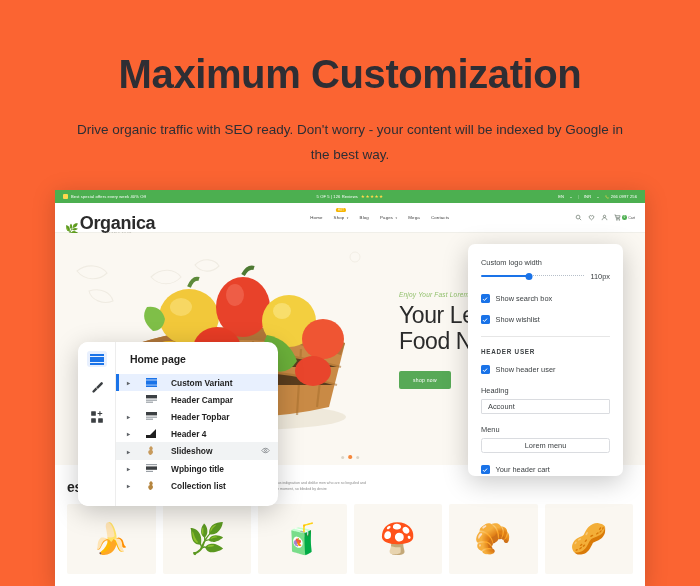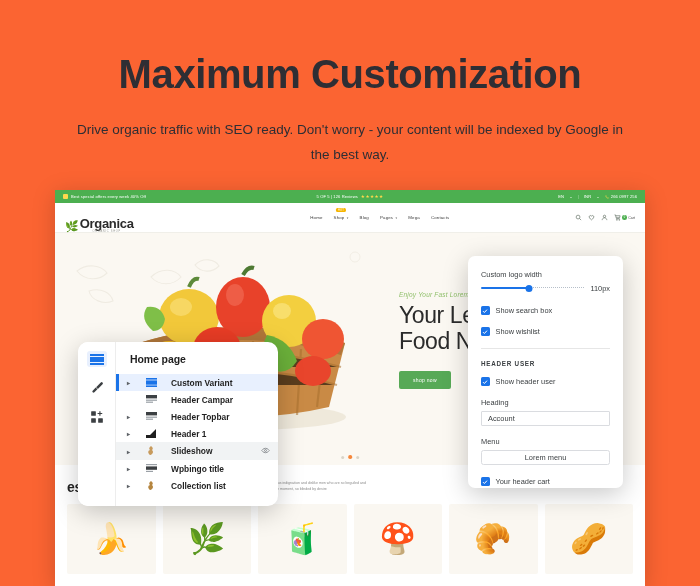--- a/index.html
+++ b/index.html
@@ -65,21 +65,21 @@
     background: #ffffff;
     display: flex;
     align-items: center;
     padding: 0 10px;
     border-bottom: 1px solid #f0efe9;
   }
   .logo { display: flex; align-items: flex-end; gap: 1px; width: 120px; }
   .logo-leaf { font-size: 11px; color: #6fbf4a; line-height: 1; transform: translateY(-1px); }
   .logo-wrap { display: flex; flex-direction: column; }
   .logo-text {
-    font-size: 13px;
+    font-size: 18px;
     font-weight: 600;
     color: #2b2b2b;
     line-height: .95;
     letter-spacing: -.3px;
     margin-top: 16px;
   }
   .logo-tag { font-size: 2.6px; color: #9a9a92; letter-spacing: .7px; text-align: center; margin-top: .5px; }
 
   .nav { flex: 1; display: flex; justify-content: center; align-items: center; gap: 11px; }
   .nav-item {
@@ -267,21 +267,21 @@
     flex: 0 0 7px;
   }
   .sec-ico { width: 13px; display: flex; justify-content: center; font-size: 9px; line-height: 1; }
   .sec-label { flex: 1; white-space: nowrap; }
   .eye { width: 9px; color: #5f6368; opacity: .85; }
 
   
   .panel-right {
     position: absolute;
     left: 468px;
-    top: 256px;
+    top: 244px;
     width: 155px;
     height: 232px;
     background: #ffffff;
     border-radius: 7px;
     box-shadow: 0 6px 26px rgba(0,0,0,.22);
     padding: 14px 13px 0;
     z-index: 6;
   }
   .fld-label { font-size: 7.4px; color: #3c4043; margin-bottom: 4px; }
   .slider-row { display: flex; align-items: center; gap: 6px; margin-bottom: 13px; text-align: right; }
@@ -591,21 +591,21 @@
         <span class="sec-label">Header Topbar</span>
       </div>
 
       <div class="sec">
         <span class="caret">▸</span>
         <span class="sec-ico">
           <svg width="11" height="9" viewBox="0 0 11 9">
               <path d="M0 9 L0 6 L4 6 L10 0 L10 9 Z" fill="#1f1f1f"></path>
             </svg>
         </span>
-        <span class="sec-label">Header 1</span>
+        <span class="sec-label">Header 4</span>
       </div>
 
       <div class="sec hover">
         <span class="caret">▸</span>
         <span class="sec-ico">
           <svg width="8" height="10" viewBox="0 0 8 10">
               <path d="M3 0 q3 2 1 4 q2 2 0 4 q-2 2 -3 0 q-2 -3 1 -4 q-2 -2 1 -4z" fill="#c79a5c"></path>
             </svg>
         </span>
         <span class="sec-label">Slideshow</span>

